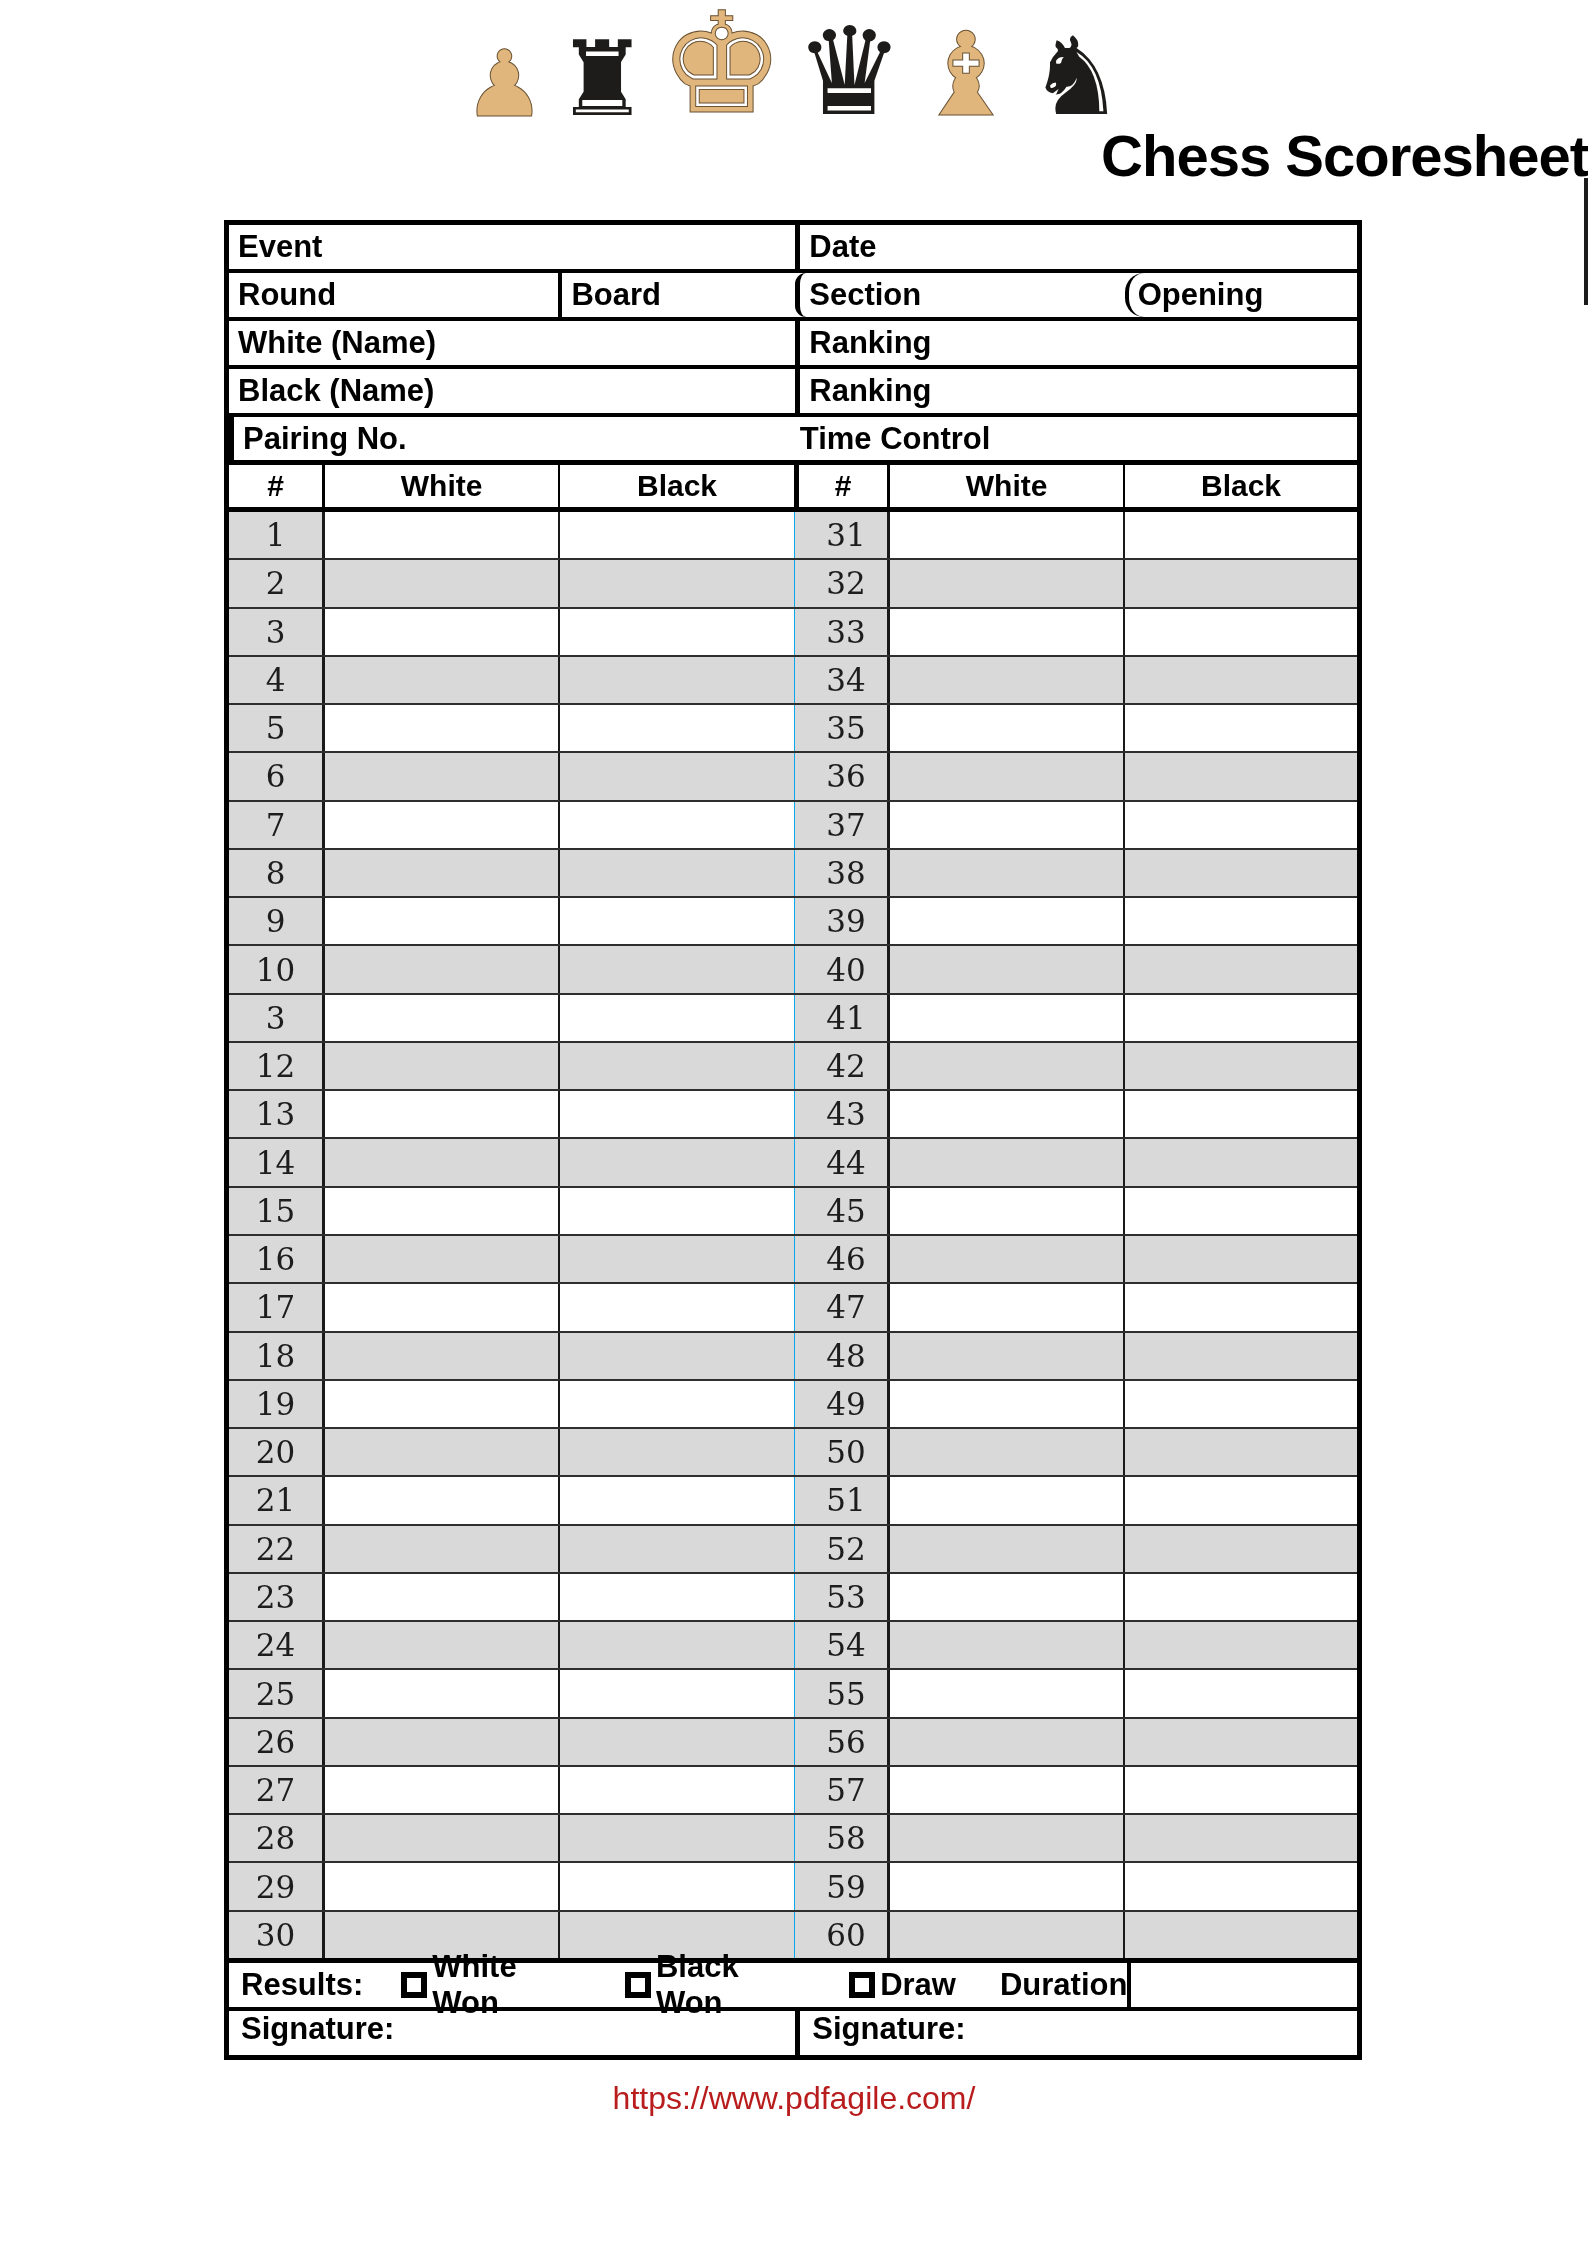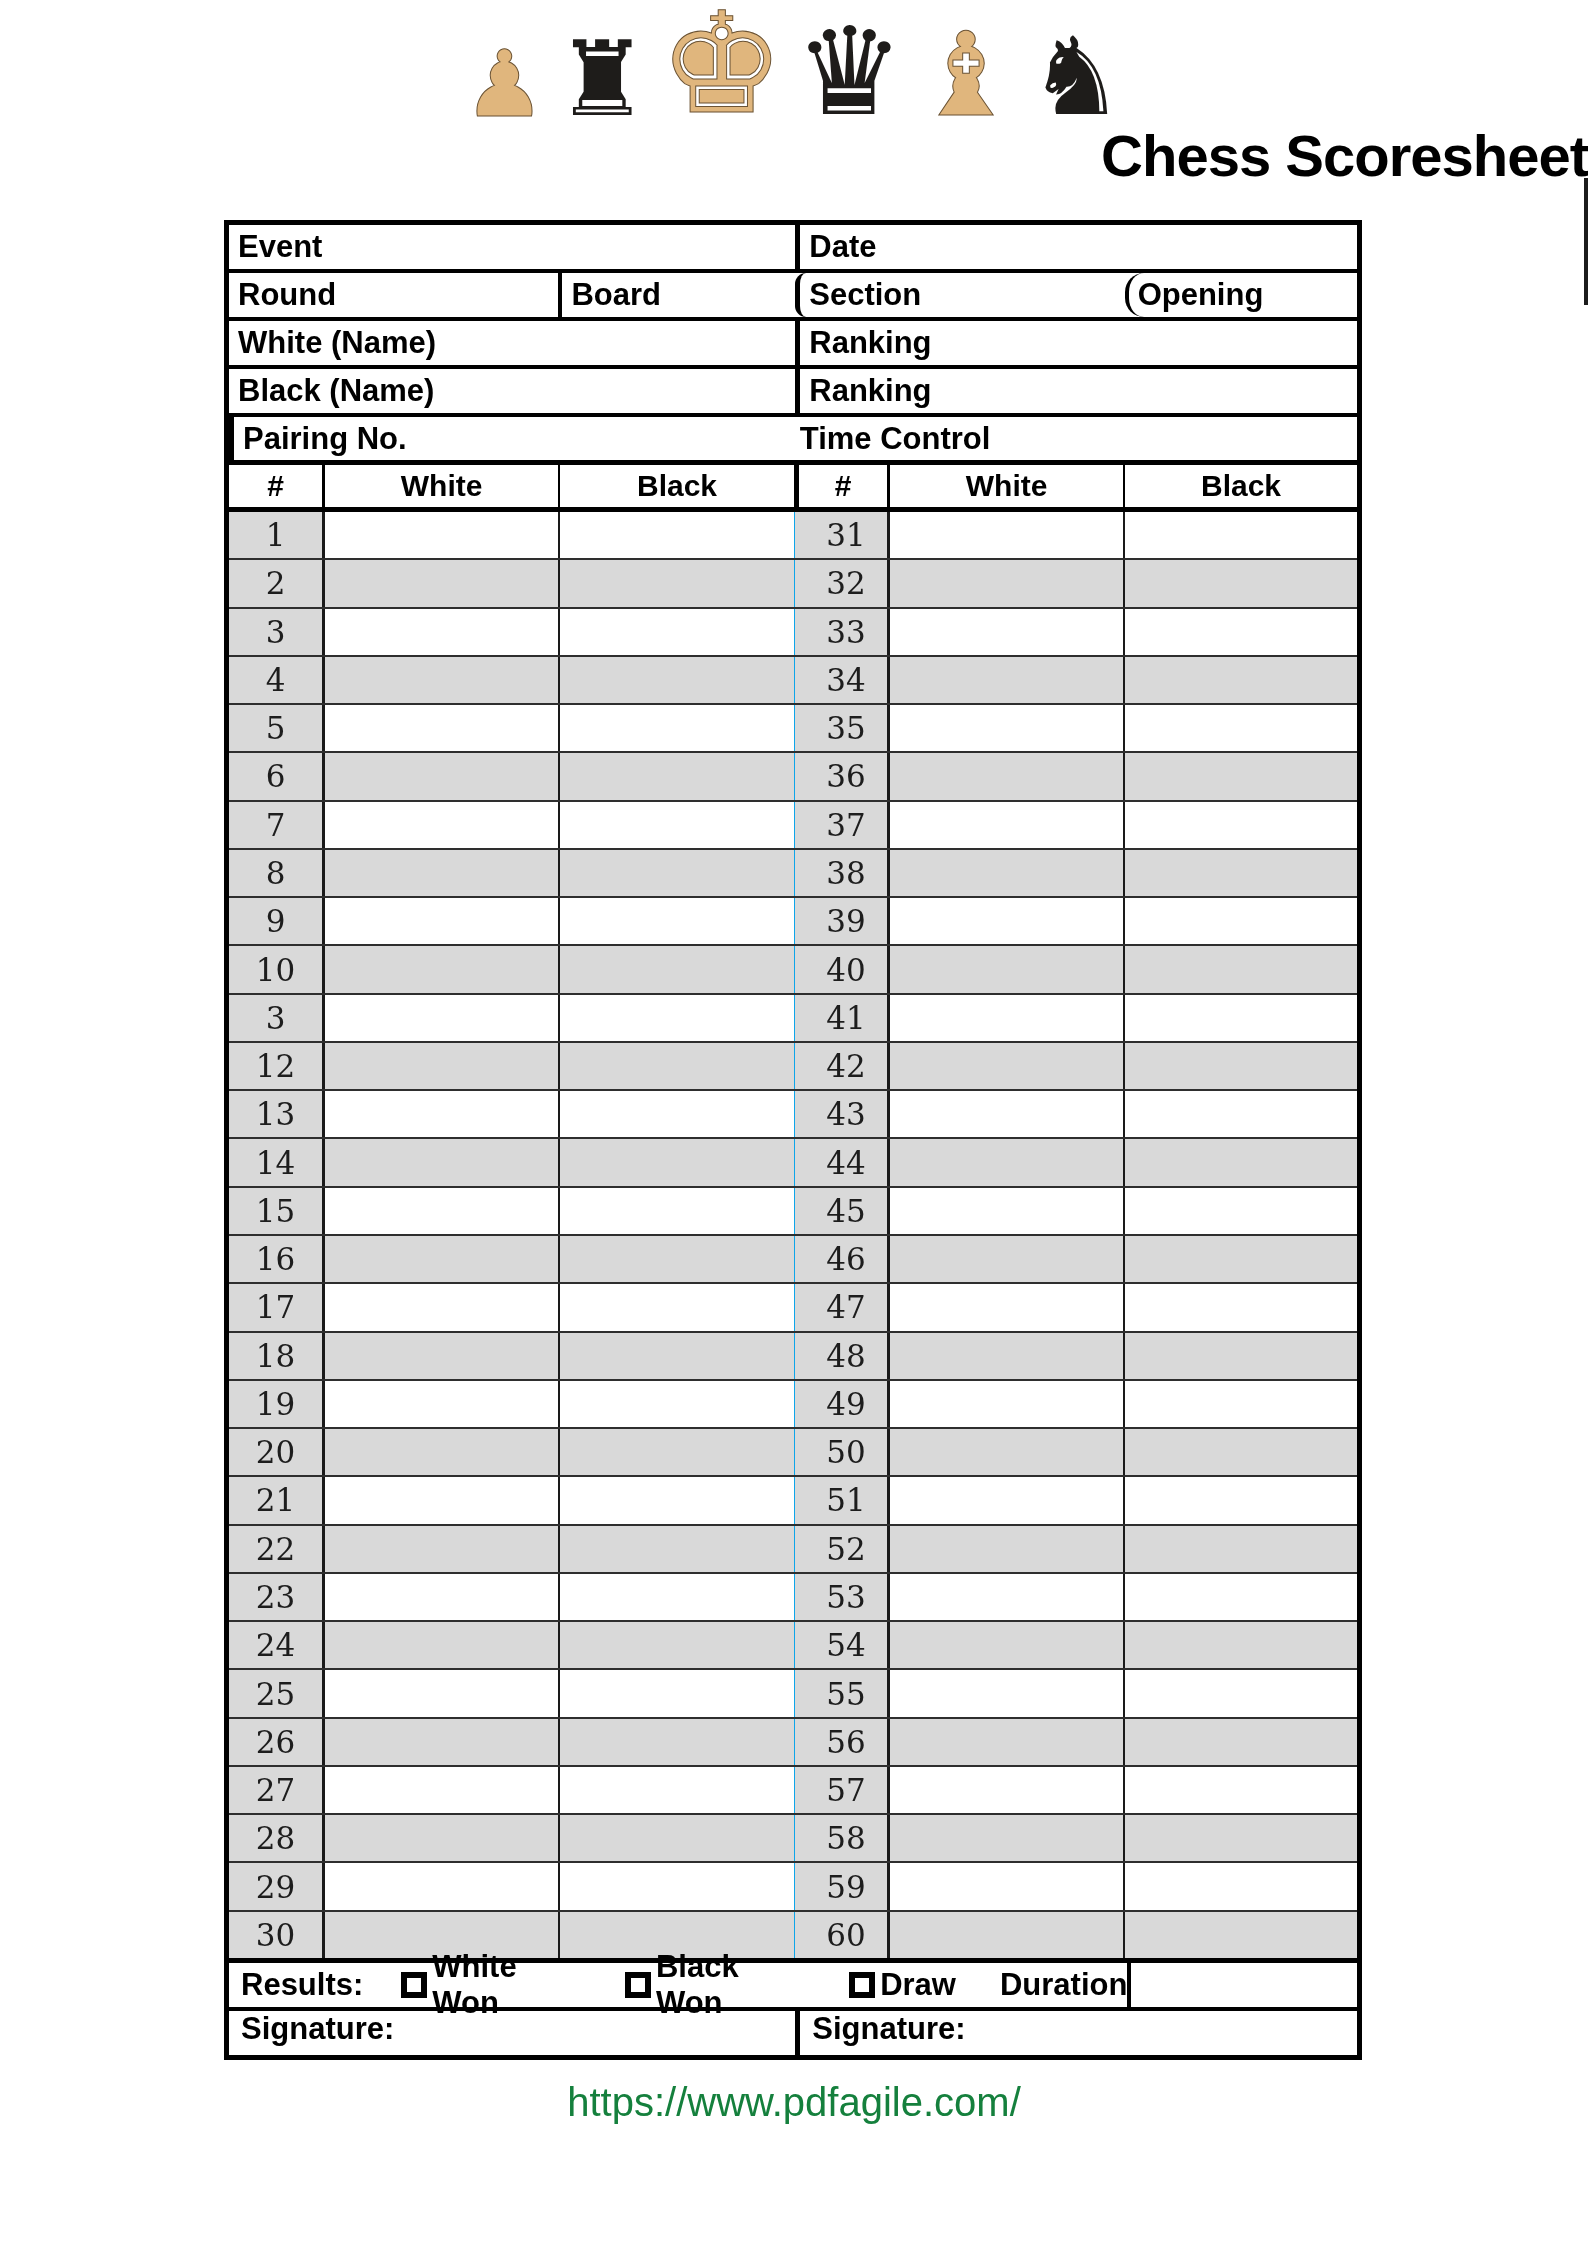--- a/index.html
+++ b/index.html
@@ -98,21 +98,21 @@
   .sign-row {
     flex:none; height:48px; border-top:4px solid #000; box-sizing:border-box;
     display:flex; font-weight:700; font-size:31px;
   }
   .sign-cell { display:flex; align-items:flex-start; padding-left:12px; box-sizing:border-box; }
   .sign-l { width:50.2%; }
   .sign-r { flex:1; border-left:5px solid #000; }
 
   .footer-url {
     position:absolute; top:2080px; left:0; width:100%;
-    text-align:center; font-size:40px; color:#15803d;
+    text-align:center; font-size:32px; color:#b91c1c;
   }
 
   .scroll-thumb {
     position:absolute; right:0px; top:178px; width:4px; height:127px;
     background:#1c1c1c;
   }
 </style>
 </head>
 <body>
 

